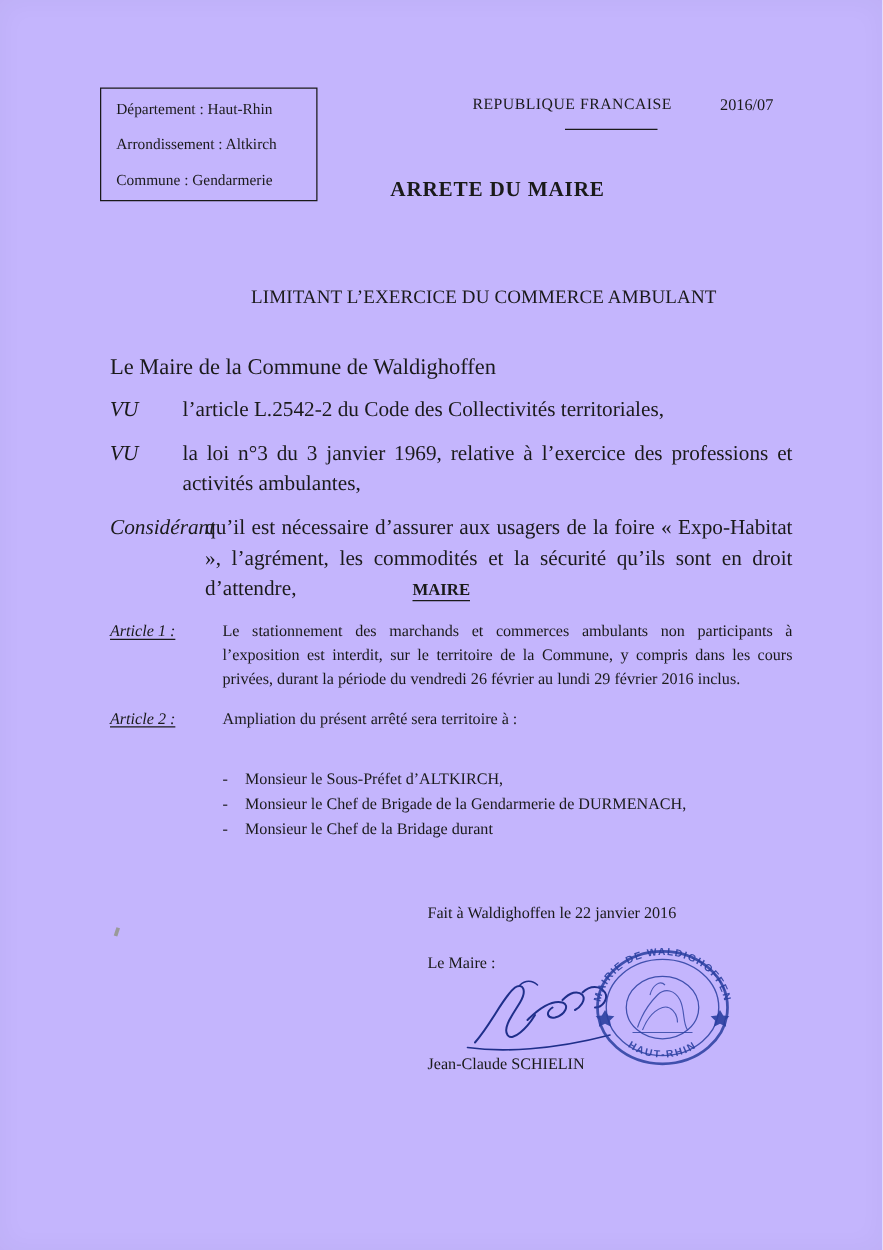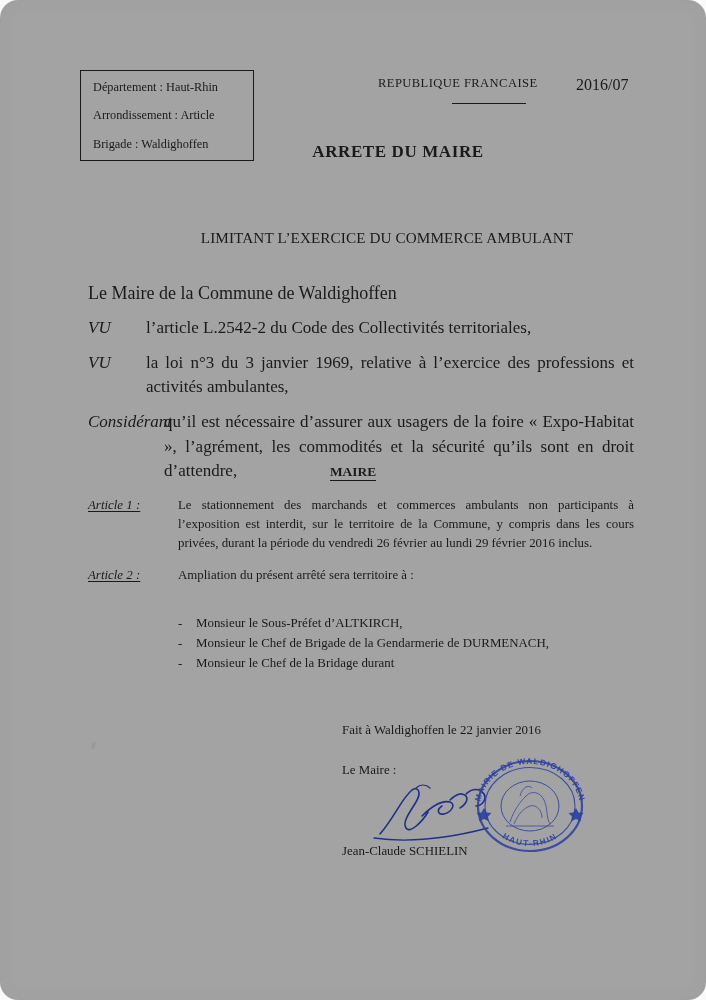--- a/index.html
+++ b/index.html
@@ -14,22 +14,21 @@
     font-family: "Liberation Serif", serif;
     color: #1a1a1a;
     overflow: hidden;
   }
 
   .page {
     position: absolute;
     left: 0; top: 0;
     width: 706px;
     height: 1000px;
-    background: #a3a3a3;
-    border-radius: 18px;
+    background: #c4b5fd;
   }
 
   
   .page::after {
     content: "";
     position: absolute;
     left: 0; top: 0; right: 0; bottom: 0;
     pointer-events: none;
     box-shadow: inset 0 0 22px rgba(0,0,0,0.035);
   }
@@ -55,21 +54,21 @@
     position: absolute;
     left: 378px;
     top: 76px;
     font-size: 12.6px;
     letter-spacing: 0.4px;
   }
   .ref-number {
     position: absolute;
     left: 576px;
     top: 76px;
-    font-size: 16px;
+    font-size: 13px;
   }
   .rule {
     position: absolute;
     left: 452px;
     top: 103px;
     width: 74px;
     border-top: 1.1px solid #1a1a1a;
   }
 
   .arrete-title {
@@ -235,22 +234,22 @@
     transform: rotate(18deg);
   }
 </style>
 </head>
 <body>
 
 <div class="page">
 
   <div class="header-box">
     <div class="line">Département : Haut-Rhin</div>
-    <div class="line">Arrondissement : Article</div>
-    <div class="line">Brigade : Waldighoffen</div>
+    <div class="line">Arrondissement : Altkirch</div>
+    <div class="line">Commune : Gendarmerie</div>
   </div>
 
   <div class="republique">REPUBLIQUE FRANCAISE</div>
   <div class="ref-number">2016/07</div>
   <div class="rule"></div>
 
   <div class="arrete-title">ARRETE DU MAIRE</div>
 
   <div class="subject">LIMITANT L’EXERCICE DU COMMERCE AMBULANT</div>
 

